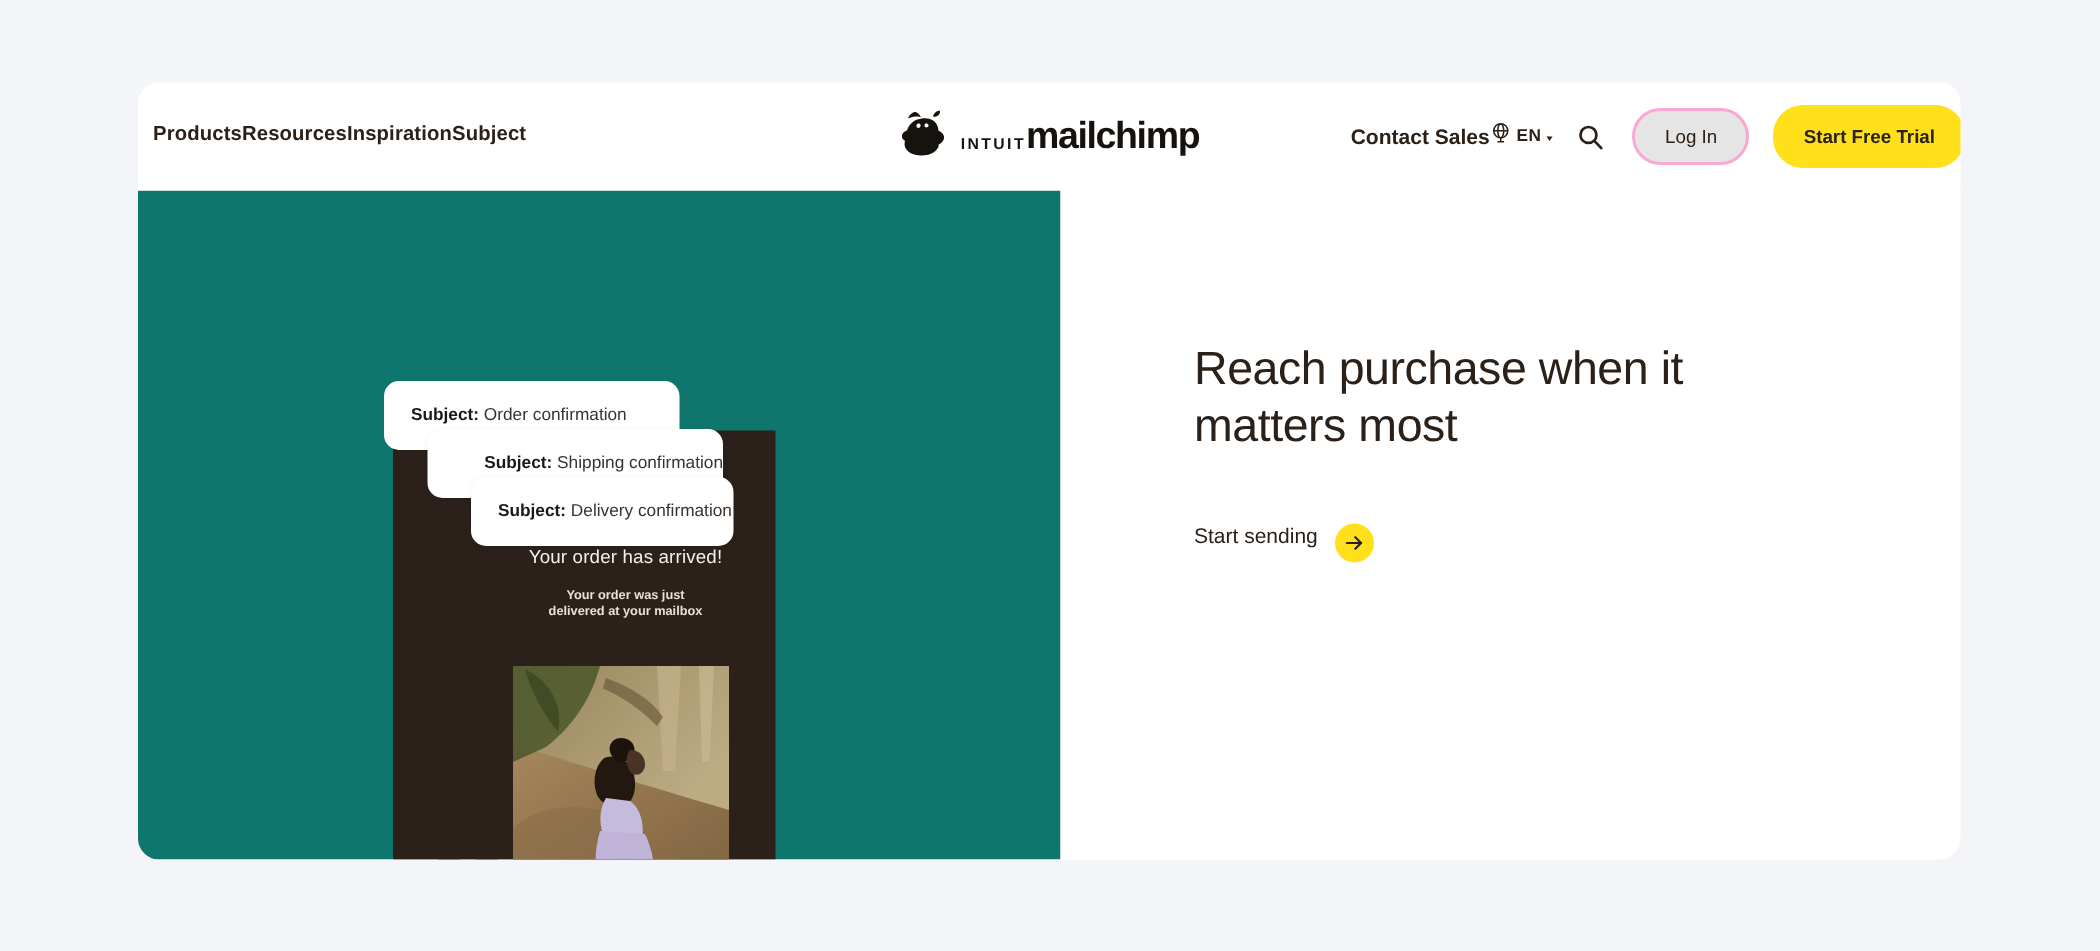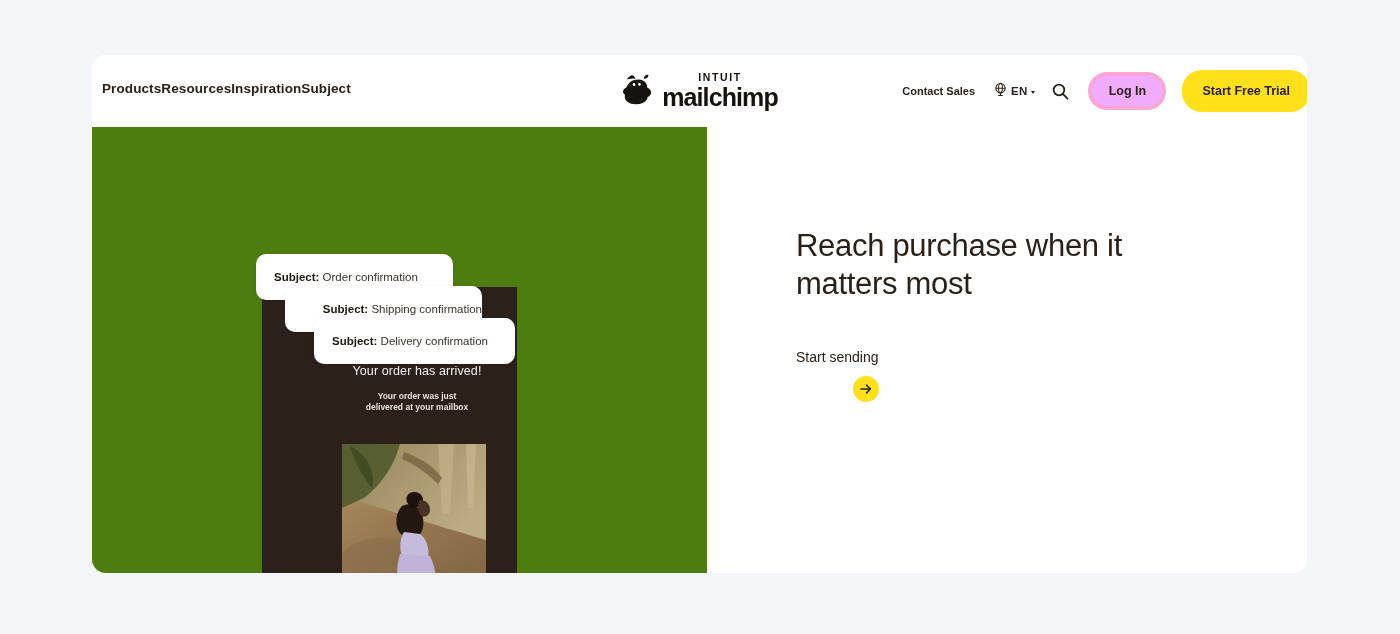--- a/index.html
+++ b/index.html
@@ -59,21 +59,21 @@
   .logo {
     position: absolute;
     left: 50%;
     top: 50%;
     transform: translate(-50%, -50%);
     display: flex;
     align-items: center;
     gap: 7px;
   }
   .logo-mark { display:block; }
-  .logo-word { display:flex; flex-direction:column; align-items:center; line-height:1; }
+  .logo-word { display:flex; align-items:flex-end; line-height:1; }
   .logo-intuit {
     font-size: 10.5px;
     font-weight: 800;
     letter-spacing: 1.6px;
     color: #16120e;
     margin-bottom: 2px;
   }
   .logo-mailchimp {
     font-size: 25px;
     font-weight: 800;
@@ -84,26 +84,25 @@
   .header-right {
     position: absolute;
     right: -3px;
     top: 0;
     height: 72px;
     display: flex;
     align-items: center;
     gap: 0;
   }
   .contact-sales {
-    font-size: 11px;
+    font-size: 14px;
     font-weight: 700;
     color: #2b2119;
     white-space: nowrap;
     cursor: pointer;
-    margin-right: 18px;
   }
   .lang {
     display: flex;
     align-items: center;
     gap: 3px;
     cursor: pointer;
     margin-right: 16px;
   }
   .lang-label {
     font-size: 11.5px;
@@ -122,25 +121,25 @@
   .search-btn {
     cursor: pointer;
     margin-right: 18px;
     display: flex;
     align-items: center;
   }
   .btn-login {
     width: 78px;
     height: 38px;
     border-radius: 20px;
-    border: 4px solid #f9a8d4;
-    background: #f0abfc;
+    border: 2px solid #f9a8d4;
+    background: #e5e5e5;
     color: #2b2119;
     font-size: 12.5px;
-    font-weight: 700;
+    font-weight: 400;
     font-family: "Liberation Sans", sans-serif;
     cursor: pointer;
     margin-right: 16px;
   }
   .btn-trial {
     height: 42px;
     padding: 0 20px;
     border-radius: 20px;
     border: none;
     background: #ffe01b;
@@ -152,21 +151,21 @@
     white-space: nowrap;
   }
 
   
   .hero-left {
     position: absolute;
     left: 0;
     top: 72px;
     width: 615px;
     bottom: 0;
-    background: #4d7c0f;
+    background: #0f766e;
     overflow: hidden;
   }
   .dark-step {
     position: absolute;
     background: #2b211a;
   }
   .dark-step.s1 { left: 170px; top: 160px;  width: 45px;  height: 290px; border-top-left-radius: 6px; border-bottom-left-radius: 6px; }
   .dark-step.s2 { left: 200px; top: 160px;  width: 40px;  height: 350px; border-bottom-left-radius: 6px; }
   .dark-main   { left: 225px; top: 160px;  width: 200px; height: 400px; }
 
@@ -178,21 +177,21 @@
     box-shadow: 0 1px 4px rgba(0,0,0,.06);
     display: flex;
     align-items: center;
     z-index: 3;
     box-sizing: border-box;
   }
   .subject-card .line { font-size: 11.5px; color: #3a332c; white-space: nowrap; }
   .subject-card .line b { font-weight: 700; color: #1d1812; }
   .sc1 { left: 164px; top: 127px; width: 197px; height: 46px; padding-left: 18px; }
   .sc2 { left: 193px; top: 159px; width: 197px; height: 46px; padding-left: 18px; justify-content: flex-end; }
-  .sc3 { left: 222px; top: 191px; width: 201px; height: 46px; padding-left: 18px; }
+  .sc3 { left: 222px; top: 191px; width: 175px; height: 46px; padding-left: 18px; }
 
   
   .dark-content {
     position: absolute;
     left: 225px;
     top: 237px;
     width: 200px;
     z-index: 4;
     text-align: center;
   }
@@ -248,25 +247,24 @@
   }
   .subcopy {
     font-size: 15.5px;
     line-height: 1.55;
     color: #3e3831;
     margin: 0;
   }
   .cta {
     margin-top: 46px;
     display: flex;
-    align-items: flex-end;
+    align-items: flex-start;
     gap: 11px;
     cursor: pointer;
     width: max-content;
-    flex-direction: column;
   }
   .cta-label {
     font-size: 14px;
     color: #2b2119;
   }
   .cta-arrow {
     width: 26px;
     height: 26px;
     border-radius: 50%;
     background: #ffe01b;

